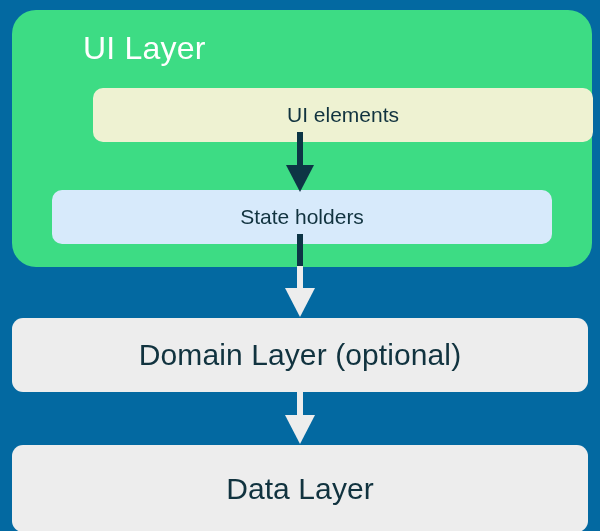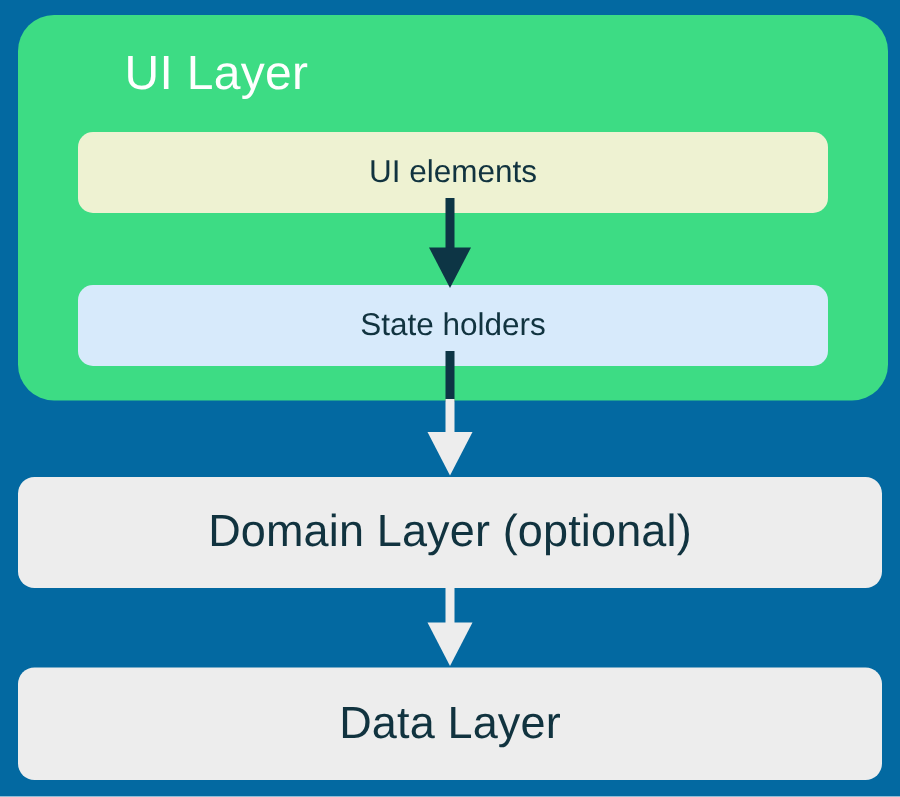--- a/index.html
+++ b/index.html
@@ -60,20 +60,21 @@
   .inner-box .inner-label {
     font-size: 21px;
     line-height: 26px;
     color: #11333f;
     white-space: nowrap;
   }
 
   .box-ui-elements {
     top: 78px;
     background: #eef2d2;
+    margin-left: 41px;
   }
   .box-state-holders {
     top: 180px;
     background: #d7eafb;
   }
 
   
   .layer-box {
     position: absolute;
     left: 12px;
@@ -91,21 +92,21 @@
     color: #11333f;
     white-space: nowrap;
     letter-spacing: 0.1px;
   }
   .box-domain-layer {
     top: 318px;
     height: 74px;
   }
   .box-data-layer {
     top: 445px;
-    height: 75px;
+    height: 87px;
   }
 
   
   .connector {
     position: absolute;
     left: 0;
     top: 0;
     width: 600px;
     height: 531px;
     pointer-events: none;

